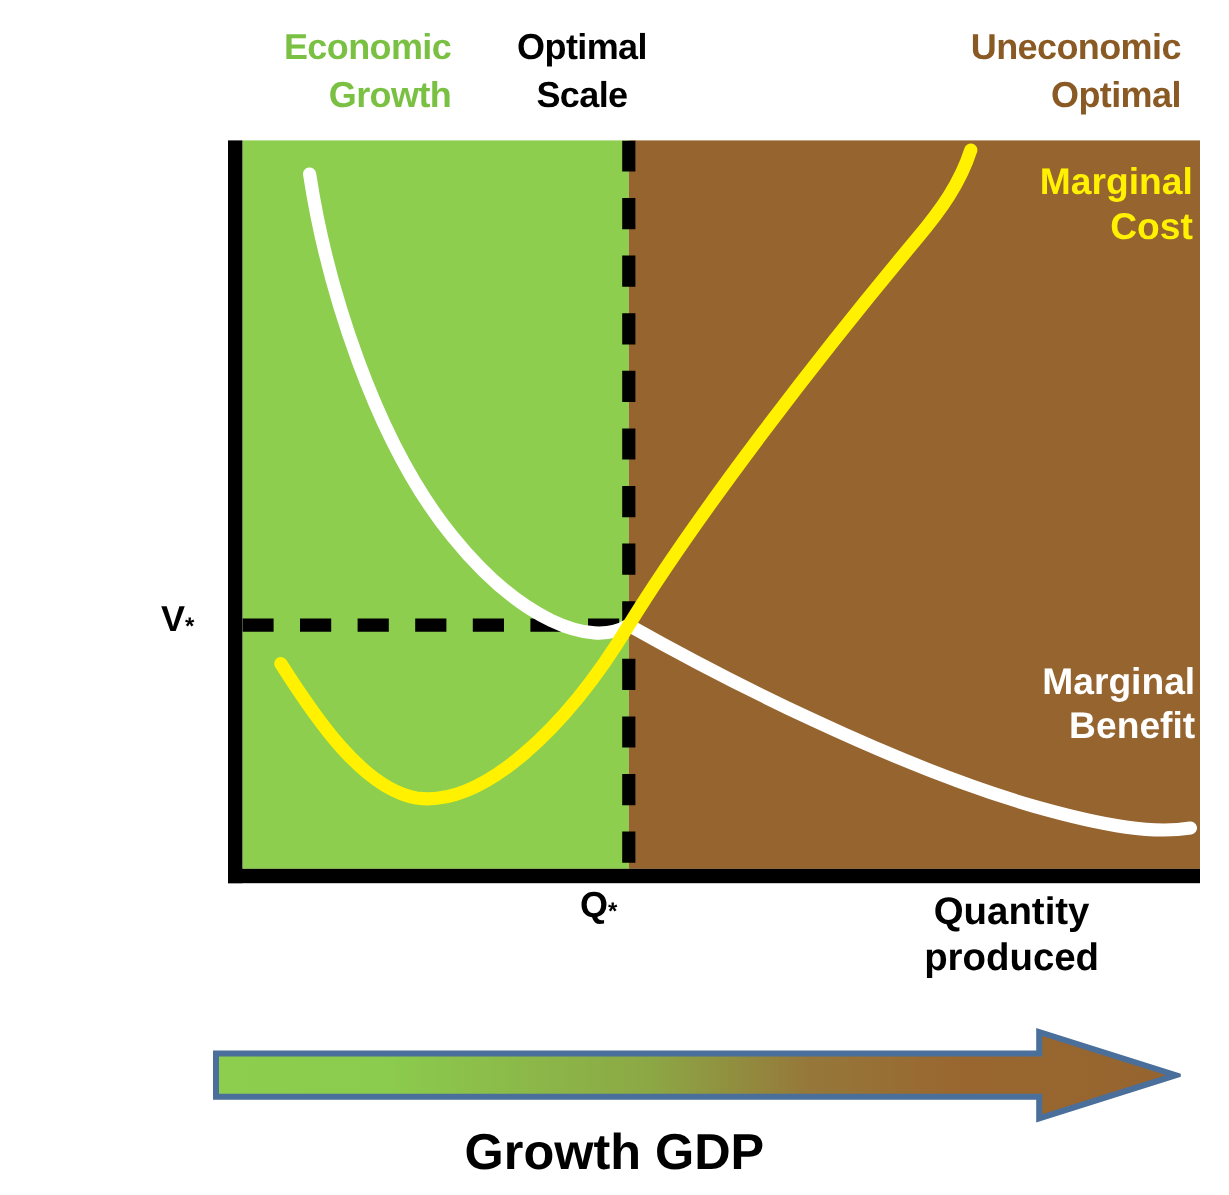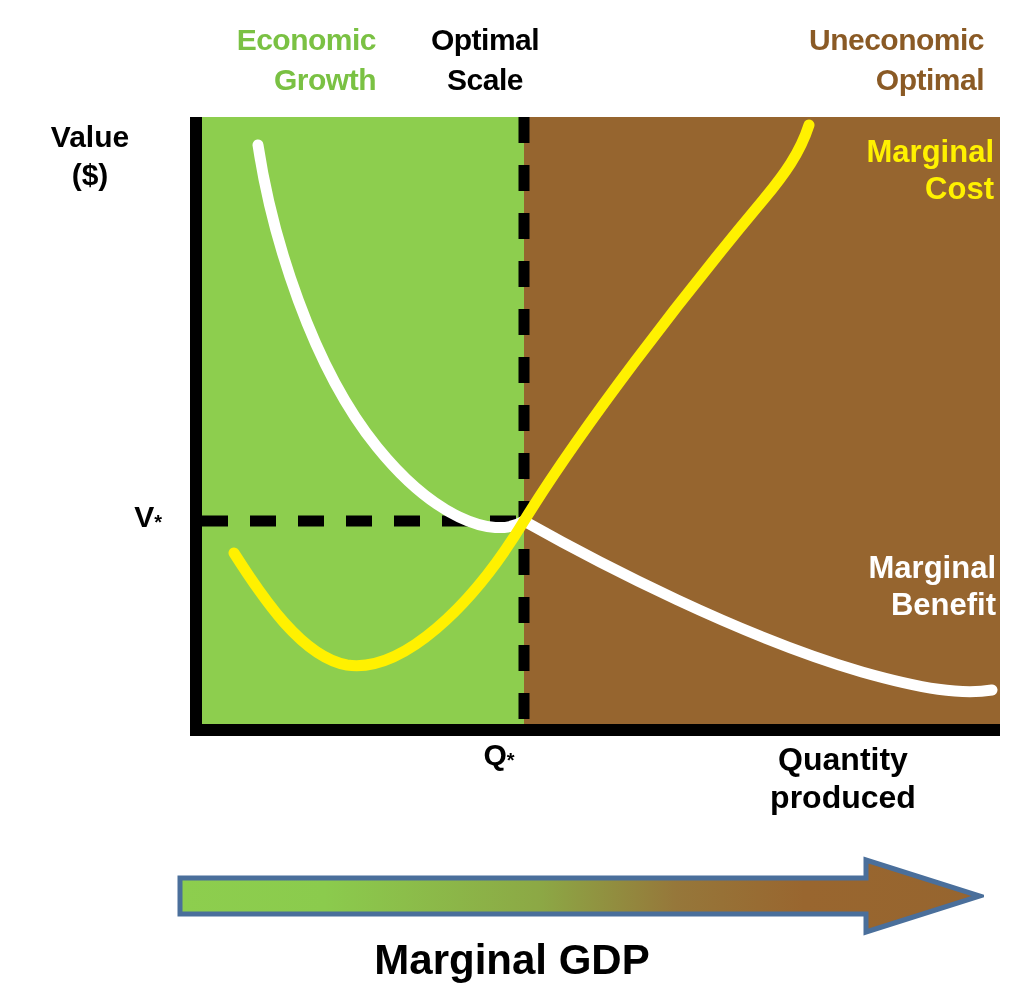--- a/index.html
+++ b/index.html
@@ -200,22 +200,20 @@
 
   <div class="hdr" id="hdr-economic">Economic
 Growth</div>
 
   <div class="hdr" id="hdr-optimal">Optimal
 Scale</div>
 
   <div class="hdr" id="hdr-uneconomic">Uneconomic
 Optimal</div>
 
-  <div id="y-axis-label">Value
-($)</div>
 
   <div id="v-star">
     <span>V</span><sub>*</sub>
   </div>
 
   <div id="q-star">
     <span>Q</span><sub>*</sub>
   </div>
 
   <div id="x-axis-label">Quantity
@@ -263,15 +261,15 @@
         <stop offset="18%" stop-color="#8BCB4D"></stop>
         <stop offset="45%" stop-color="#8CA845"></stop>
         <stop offset="62%" stop-color="#96773A"></stop>
         <stop offset="78%" stop-color="#99662F"></stop>
         <stop offset="100%" stop-color="#96652F"></stop>
       </linearGradient>
     </defs>
     <polygon points="4,22 690,22 690,4 804,40 690,76 690,58 4,58" fill="url(#gdpGrad)" stroke="#4A6F9B" stroke-width="5" stroke-linejoin="miter"></polygon>
   </svg>
 
-  <div id="gdp-caption">Marginal GDP</div>
+  <div id="gdp-caption">Growth GDP</div>
 
 </div>
 
 </body></html>

